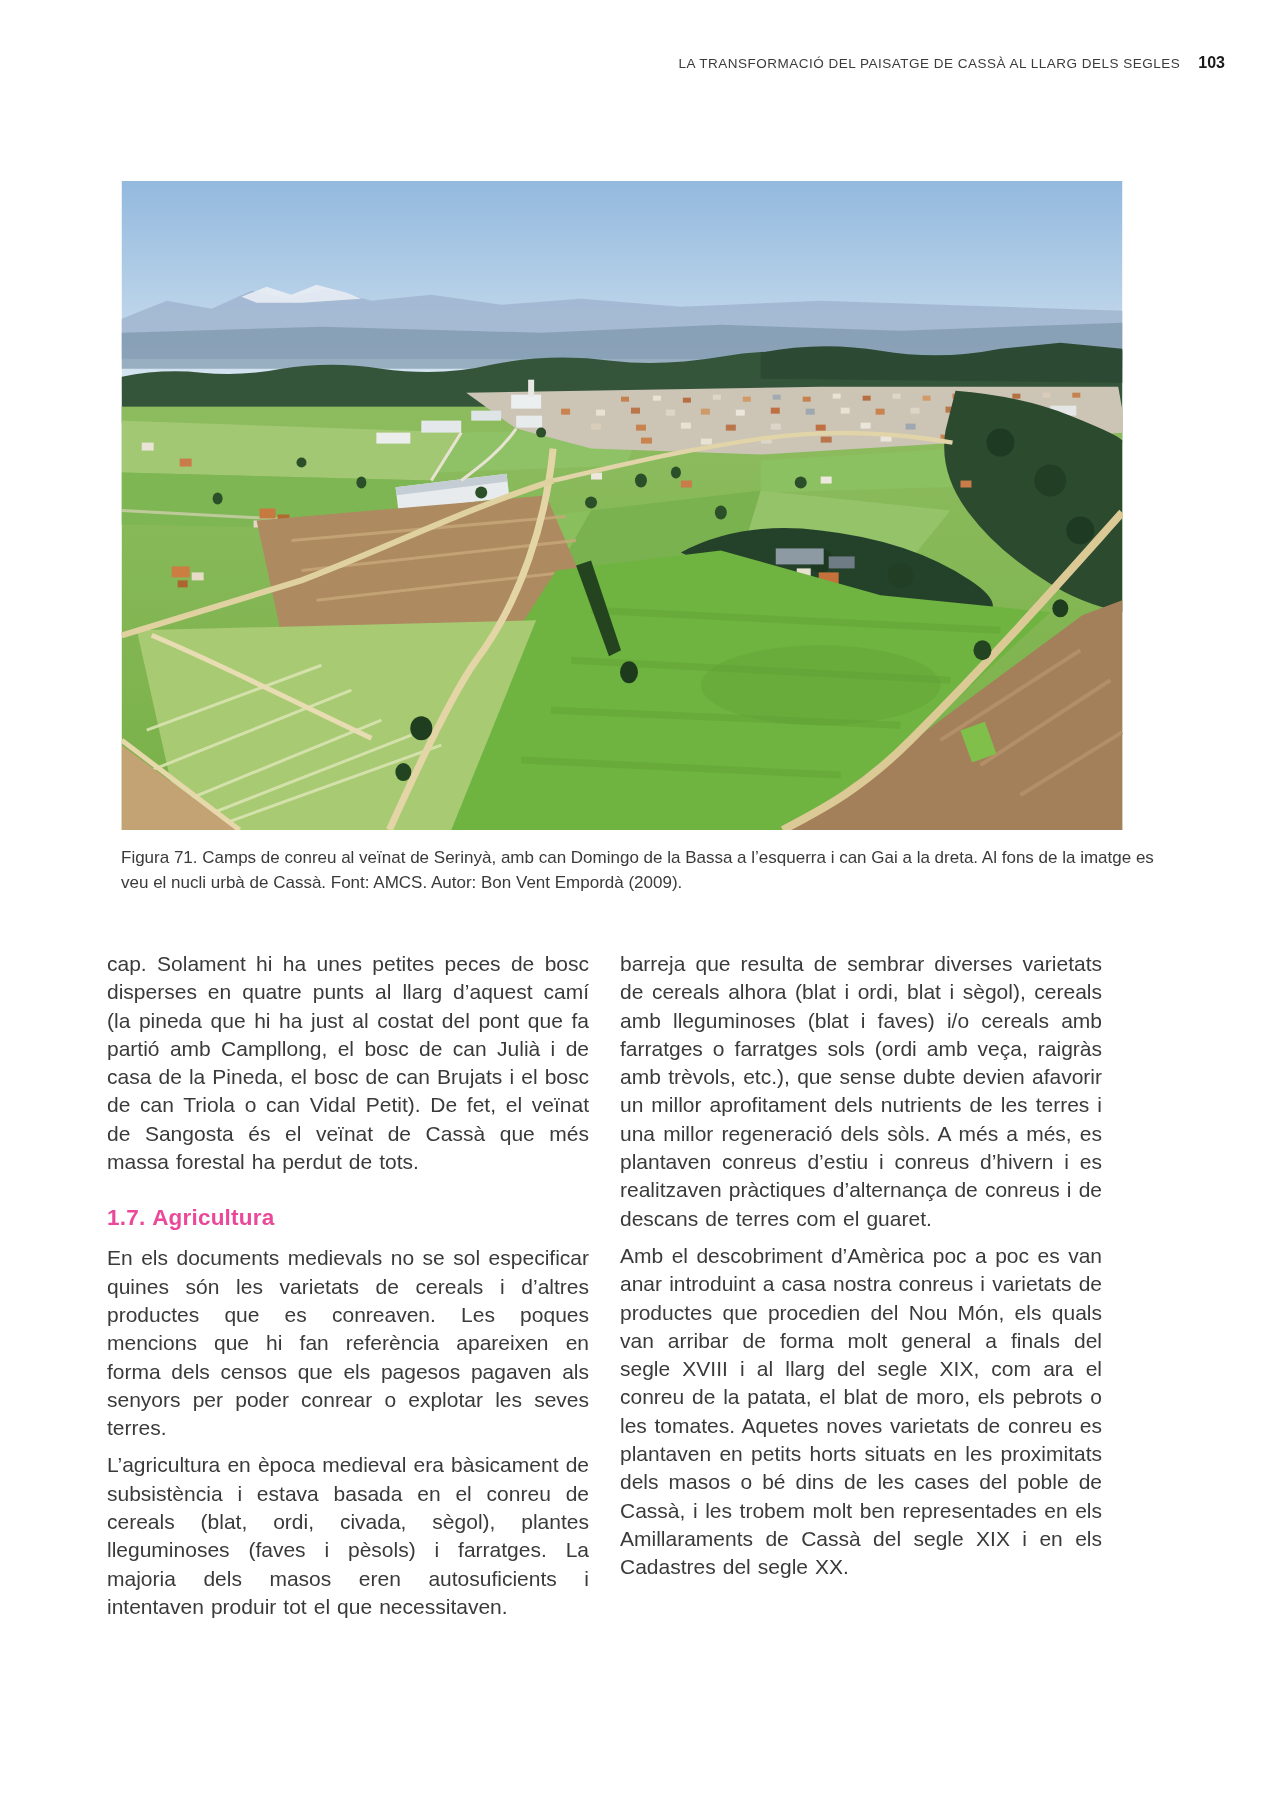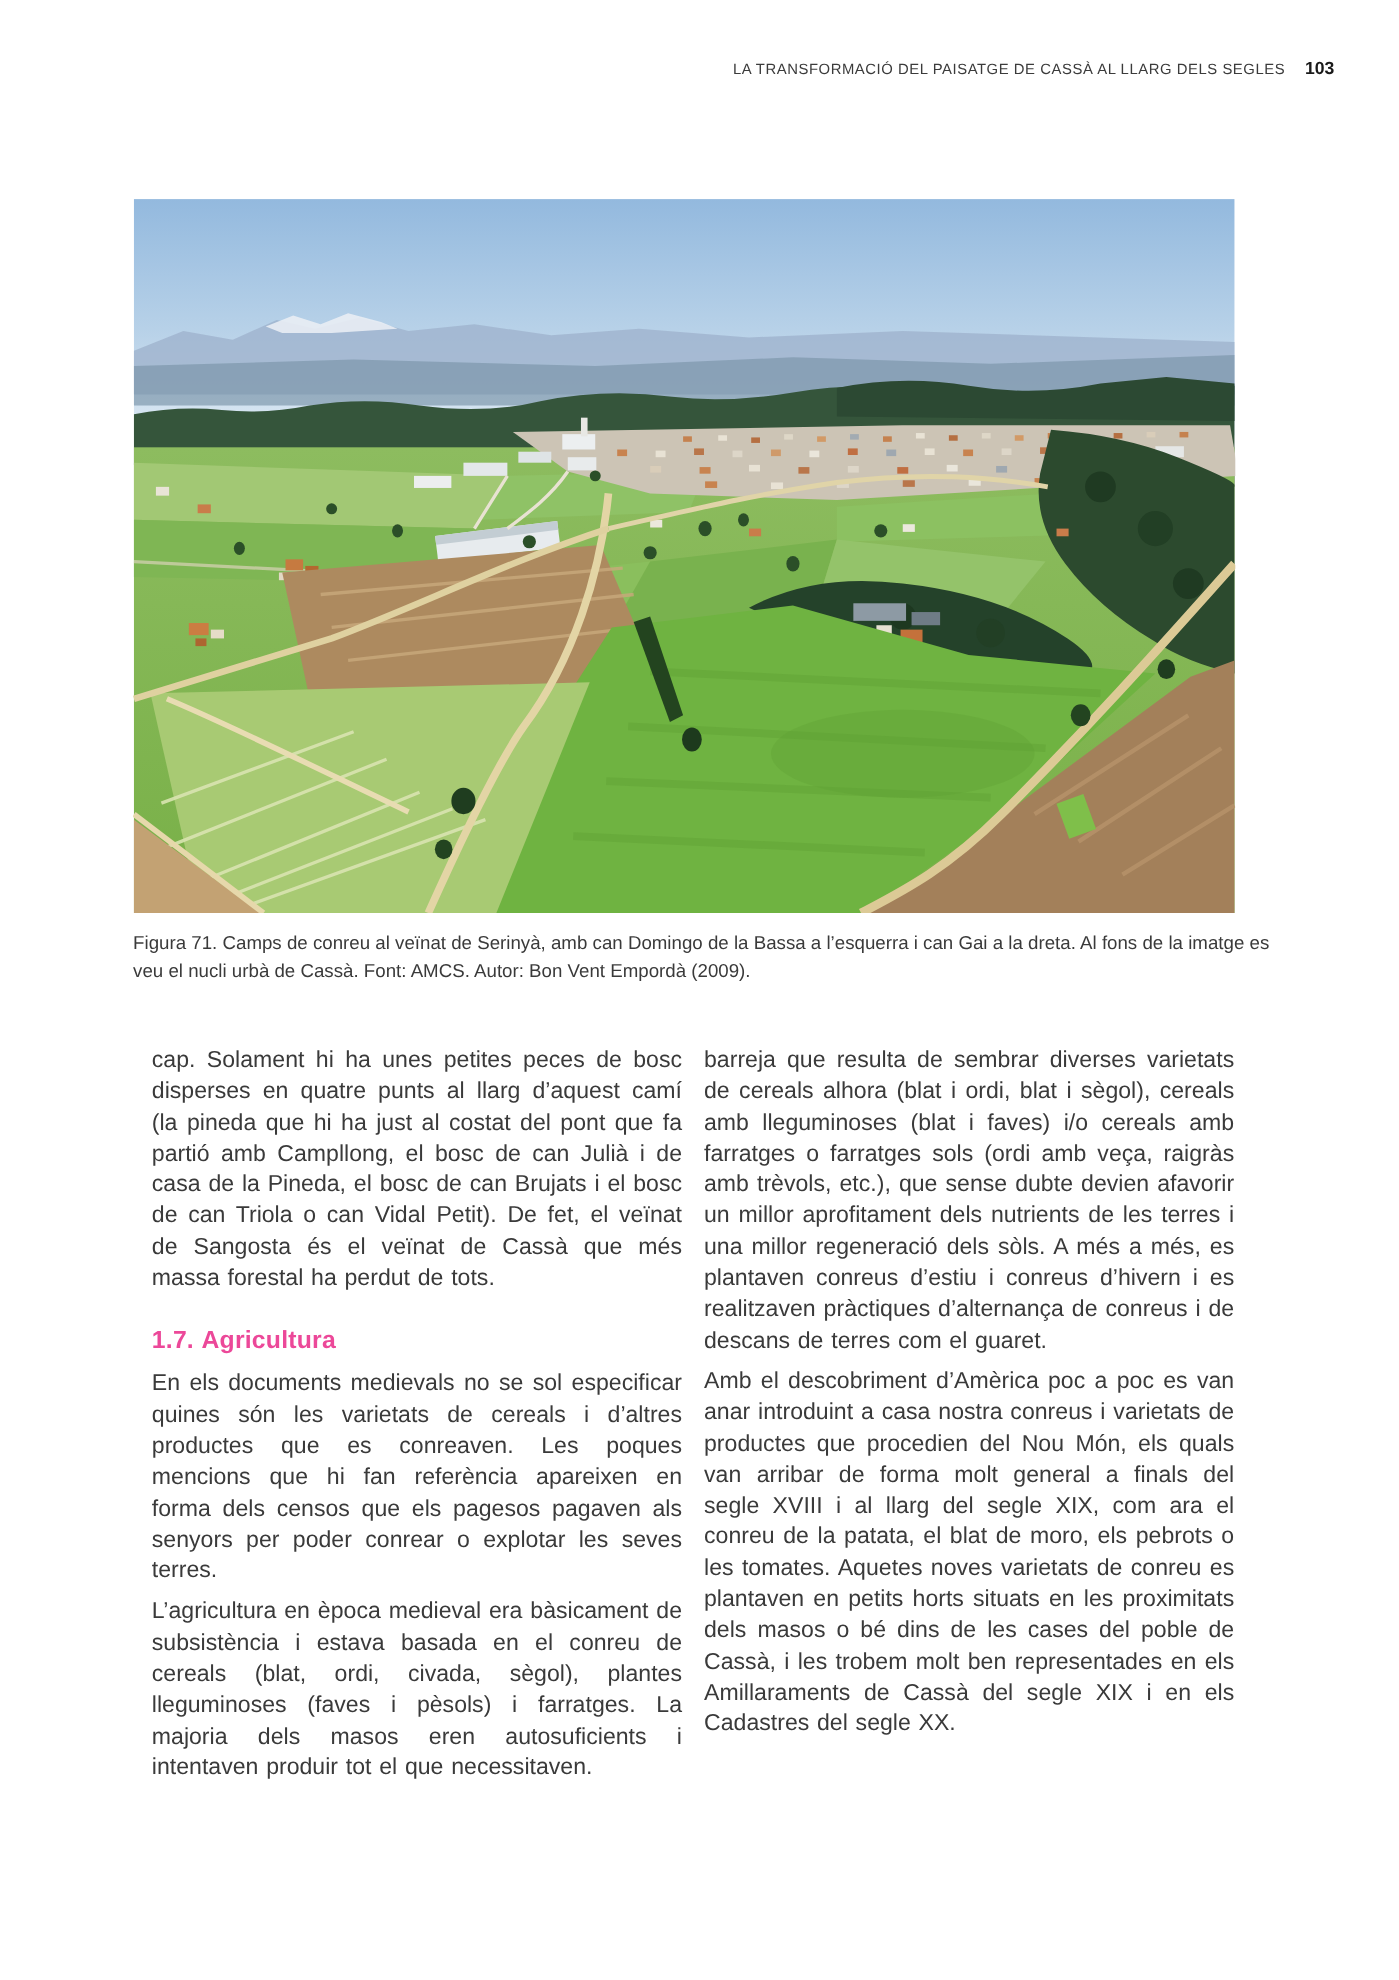--- a/index.html
+++ b/index.html
@@ -1,38 +1,38 @@
 <!DOCTYPE html>
 <html><head>
 <meta charset="utf-8">
 <style>
   html,body{margin:0;padding:0;background:#ffffff;}
   .page{
     position:relative;width:1272px;height:1800px;background:#ffffff;
     font-family:"Liberation Sans",sans-serif;color:#3a3a3a;overflow:hidden;
   }
   .running-head{
-    position:absolute;top:54px;left:121px;width:1092px;
+    position:absolute;top:54px;left:133px;width:1092px;
     text-align:right;font-size:13.5px;letter-spacing:0.5px;color:#3b3b3b;
     white-space:nowrap;
   }
   .running-head .pagenum{
     font-weight:bold;font-size:16px;letter-spacing:0;color:#1a1a1a;margin-left:18px;
   }
   .figure{position:absolute;left:121px;top:181px;width:1038px;margin:0;}
   .figure svg{display:block;width:1002px;height:649px;}
   .figure-caption{
     margin-top:15px;font-size:17px;line-height:25px;color:#3a3a3a;text-align:left;
   }
   .col{
     position:absolute;top:950px;width:482px;
     font-size:21px;line-height:28.3px;text-align:justify;word-spacing:1.2px;color:#3a3a3a;
   }
-  .col-left{left:138px;}
-  .col-right{left:640px;}
+  .col-left{left:107px;}
+  .col-right{left:620px;}
   .col p{margin:0 0 9px 0;}
   .col h2{
     font-size:22.5px;line-height:28px;font-weight:bold;color:#ec4899;
     margin:28px 0 12px 0;text-align:left;letter-spacing:0.2px;
   }
 </style>
 </head>
 <body>
 
 <div class="page">

